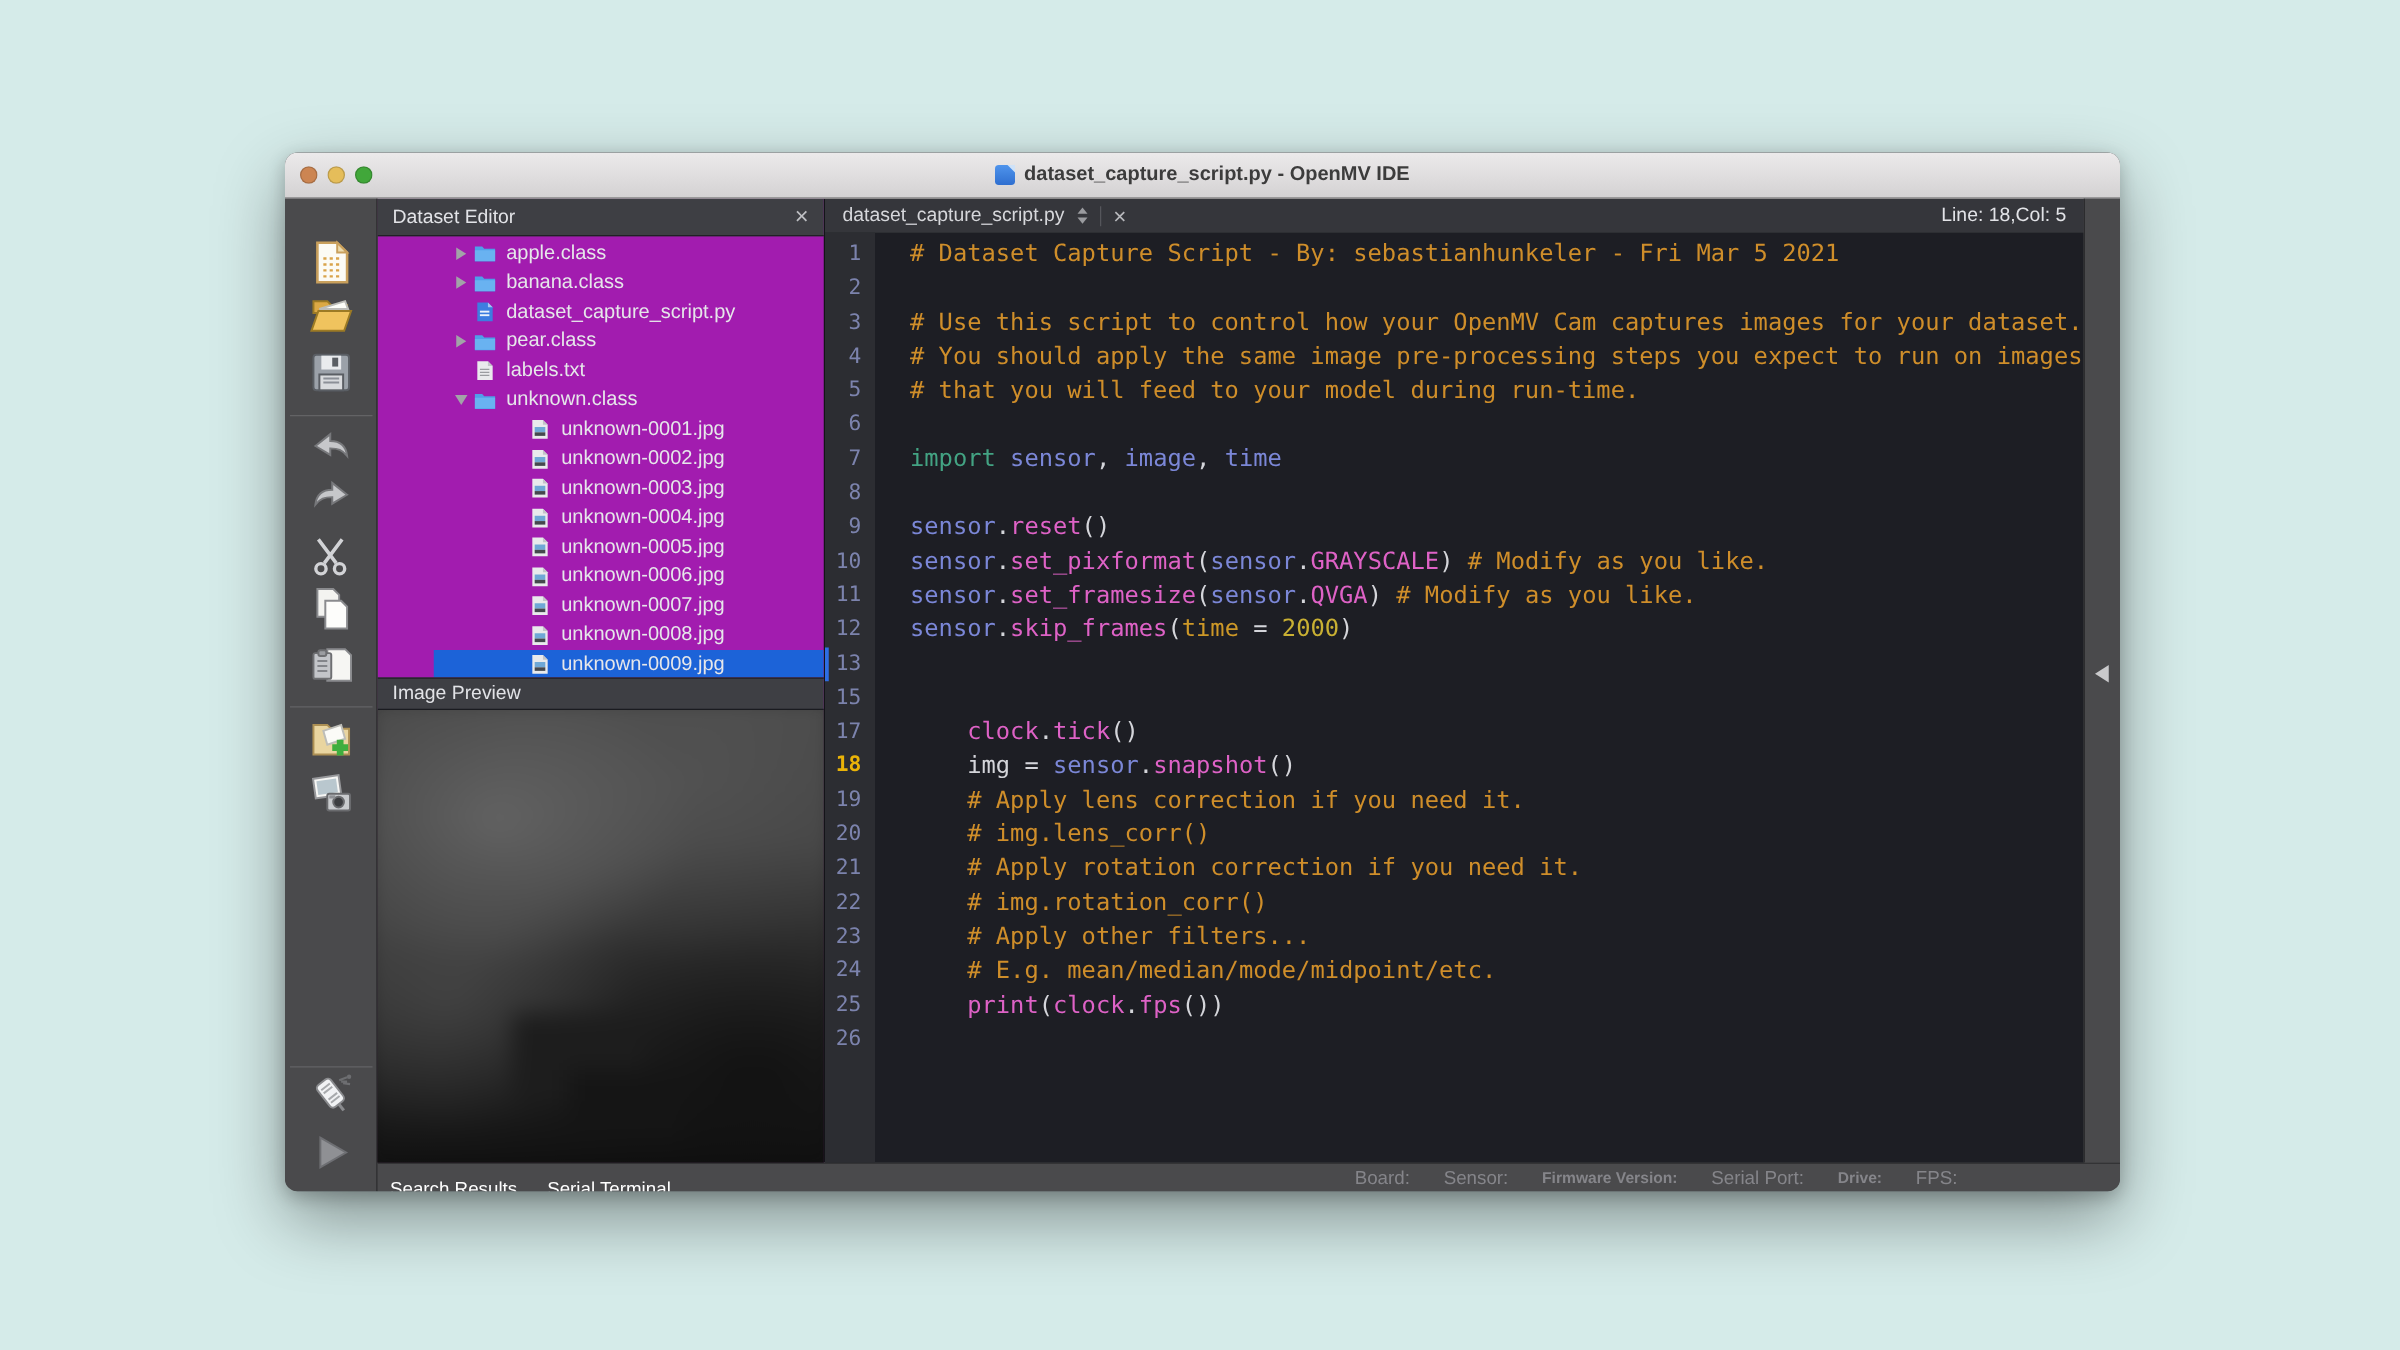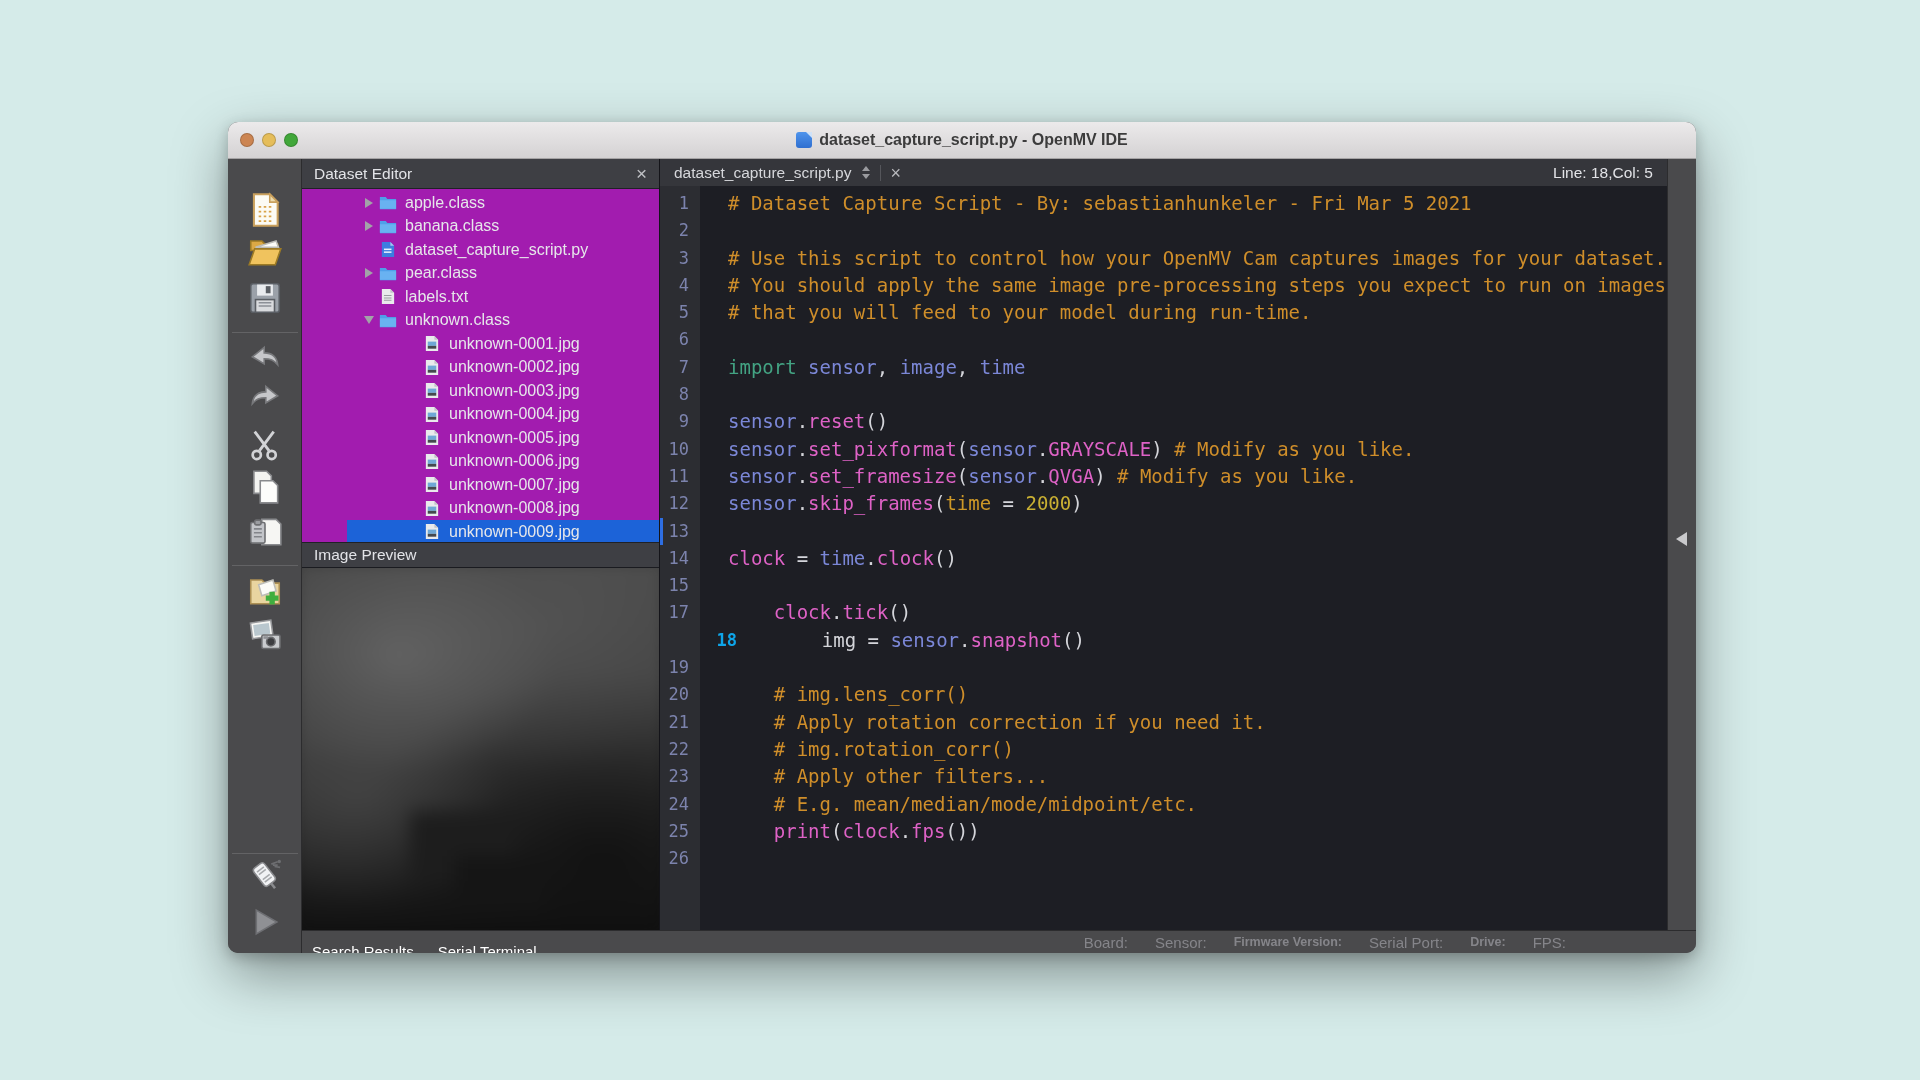--- a/index.html
+++ b/index.html
@@ -80,21 +80,21 @@
   .tab-close { color:#b8b9bd; font-size:18px; line-height:1; }
   .tab-spacer { flex:1; }
   .pos-text { color:#e2e3e7; font-size:15.5px; white-space:nowrap; }
 
   .codearea { flex:1; position:relative; background:#1d1e24; overflow:hidden; }
   .gutter-bg { position:absolute; left:0; top:0; bottom:0; width:40px; background:#2c2d32; }
   .lines { position:relative; padding-top:4px; }
   .line { position:relative; display:flex; height:27.3px; }
   .ln { position:relative; width:40px; flex:0 0 auto; text-align:right; padding-right:11px;
         font-family:"DejaVu Sans Mono", monospace; font-size:17px; line-height:27.3px; color:#7c83ad; }
-  .line.cur .ln { color:#0ea5e9; font-weight:bold;margin-left:48px; }
+  .line.cur .ln { color:#eab308; font-weight:bold; }
   .mark { position:absolute; left:0; top:0; width:3px; height:100%; background:#2e6ee3; }
   .fold { position:absolute; right:-1px; top:11px; width:0; height:0;
           border-top:7px solid #8a8b90; border-left:4.5px solid transparent; border-right:4.5px solid transparent; }
   .lc { flex:1; padding-left:28px; white-space:pre; overflow:hidden;
         font-family:"DejaVu Sans Mono", monospace; font-size:19px; line-height:27.3px; }
   .t-comment { color:#cf8e2a; }
   .t-keyword { color:#43a383; }
   .t-module  { color:#7b87d7; }
   .t-func    { color:#de62c6; }
   .t-kwarg   { color:#cd9827; }
@@ -490,38 +490,34 @@
                   </div>
                   <div class="line">
                     <span class="ln">12</span>
                     <span class="lc"><span class="t-module">sensor</span><span class="t-plain">.</span><span class="t-func">skip_frames</span><span class="t-plain">(</span><span class="t-kwarg">time</span><span class="t-plain"> = </span><span class="t-number">2000</span><span class="t-plain">)</span></span>
                   </div>
                   <div class="line">
                     <span class="ln">13<span class="mark"></span></span>
                     <span class="lc"></span>
                   </div>
                   <div class="line">
-                    <span class="ln">14</span>
-                    <span class="lc"><span class="t-func">clock</span><span class="t-plain"> = </span><span class="t-module">time</span><span class="t-plain">.</span><span class="t-func">clock</span><span class="t-plain">()</span></span>
-                  </div>
-                  <div class="line">
                     <span class="ln">15</span>
                     <span class="lc"></span>
                   </div>
                   <div class="line">
                     <span class="ln">17</span>
                     <span class="lc"><span class="t-plain">    </span><span class="t-func">clock</span><span class="t-plain">.</span><span class="t-func">tick</span><span class="t-plain">()</span></span>
                   </div>
                   <div class="line cur">
                     <span class="ln">18</span>
                     <span class="lc"><span class="t-plain">    </span><span class="t-plain">img</span><span class="t-plain"> = </span><span class="t-module">sensor</span><span class="t-plain">.</span><span class="t-func">snapshot</span><span class="t-plain">()</span></span>
                   </div>
                   <div class="line">
                     <span class="ln">19</span>
-                    <span class="lc"><span class="t-plain">    </span></span>
+                    <span class="lc"><span class="t-plain">    </span><span class="t-comment"># Apply lens correction if you need it.</span></span>
                   </div>
                   <div class="line">
                     <span class="ln">20</span>
                     <span class="lc"><span class="t-plain">    </span><span class="t-comment"># img.lens_corr()</span></span>
                   </div>
                   <div class="line">
                     <span class="ln">21</span>
                     <span class="lc"><span class="t-plain">    </span><span class="t-comment"># Apply rotation correction if you need it.</span></span>
                   </div>
                   <div class="line">

